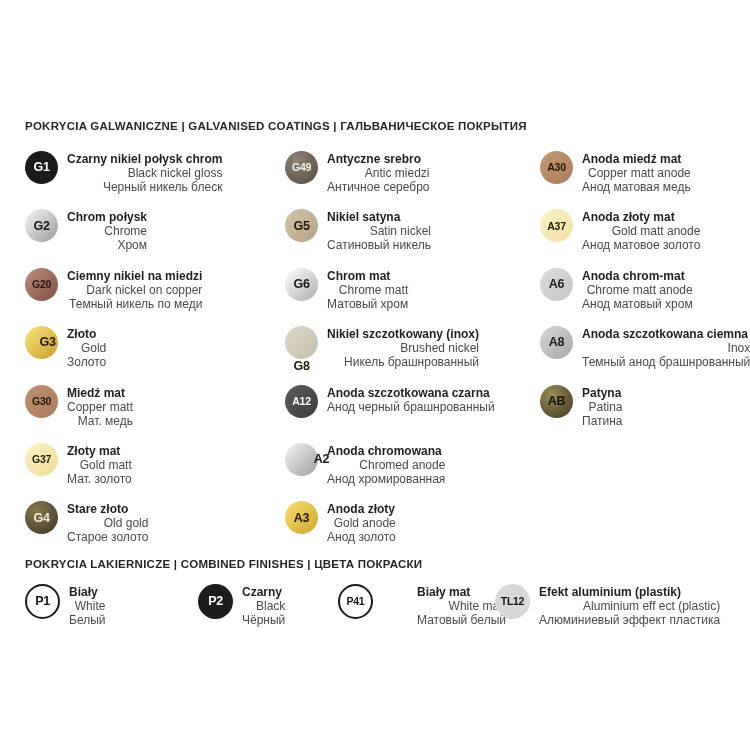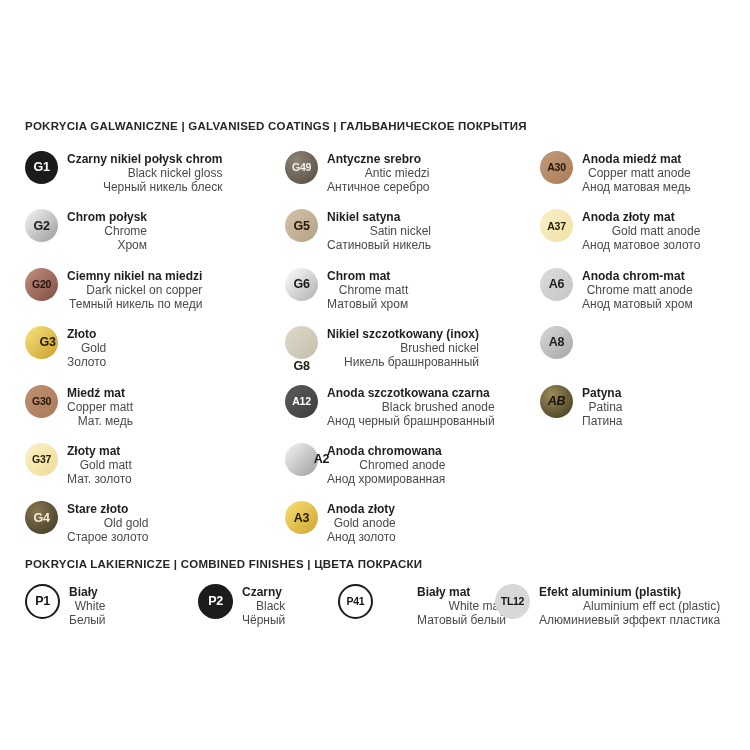--- a/index.html
+++ b/index.html
@@ -171,21 +171,20 @@
       <span class="l2">Brushed nickel</span>
       <span class="l3">Никель брашнрованный</span>
     </span>
   </div>
         <div class="item">
     <span class="swatch" style="background: linear-gradient(135deg, rgb(92, 92, 92) 0%, rgb(60, 60, 60) 100%);">
       <span class="code small" style="color: rgb(255, 255, 255);">A12</span>
     </span>
     <span class="labels">
       <span class="l1">Anoda szczotkowana czarna</span>
-      <span class="l2">Black brushed anode</span>
       <span class="l3">Анод черный брашнрованный</span>
     </span>
   </div>
         <div class="item">
     <span class="swatch" style="background: linear-gradient(135deg, rgb(245, 245, 245) 0%, rgb(158, 158, 158) 100%);">
       <span class="code" style="color: rgb(26, 26, 26); margin-left: 40px;">A2</span>
     </span>
     <span class="labels">
       <span class="l1">Anoda chromowana</span>
       <span class="l2">Chromed anode</span>
@@ -231,23 +230,28 @@
     <span class="labels">
       <span class="l1">Anoda chrom-mat</span>
       <span class="l2">Chrome matt anode</span>
       <span class="l3">Анод матовый хром</span>
     </span>
   </div>
         <div class="item">
     <span class="swatch" style="background: linear-gradient(135deg, rgb(215, 215, 215) 0%, rgb(167, 167, 167) 100%);">
       <span class="code" style="color: rgb(29, 29, 29);">A8</span>
     </span>
-  </div>
-        <div class="item">
-    <span class="swatch" style="background: radial-gradient(circle at 35% 30%, rgb(156, 139, 89) 0%, rgb(82, 73, 42) 78%); font-style: italic;">
+    <span class="labels">
+      <span class="l1">Anoda szczotkowana ciemna</span>
+      <span class="l2">Inox</span>
+      <span class="l3">Темный анод брашнрованный</span>
+    </span>
+  </div>
+        <div class="item">
+    <span class="swatch" style="background: radial-gradient(circle at 35% 30%, rgb(156, 139, 89) 0%, rgb(82, 73, 42) 78%);">
       <span class="code" style="color: rgb(23, 19, 10);">AB</span>
     </span>
     <span class="labels">
       <span class="l1">Patyna</span>
       <span class="l2">Patina</span>
       <span class="l3">Патина</span>
     </span>
   </div>
       </div>
     </div>

